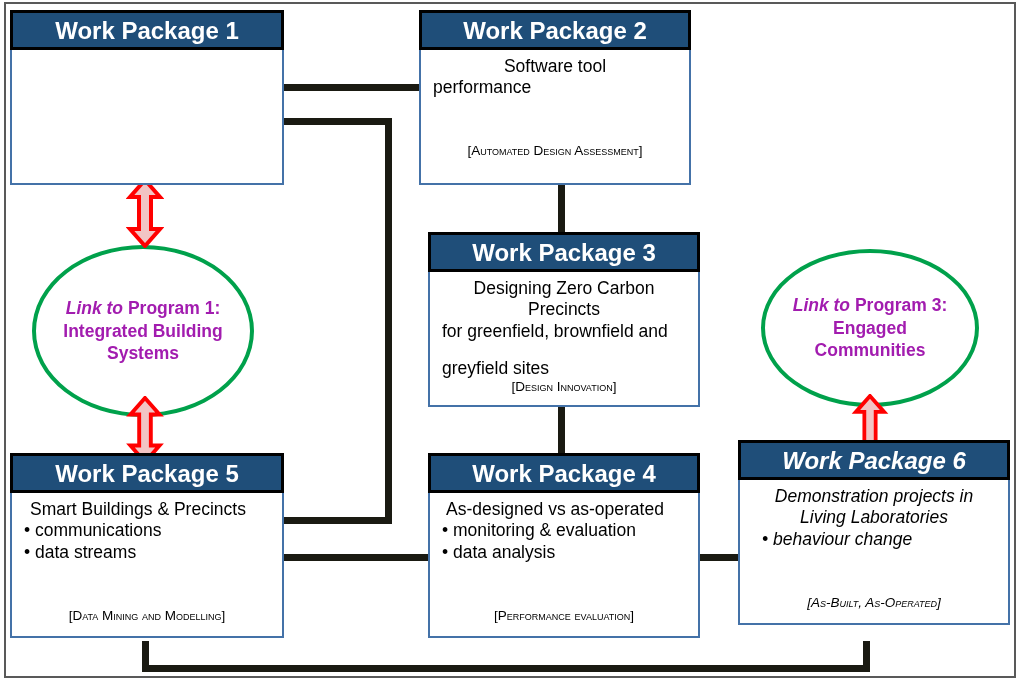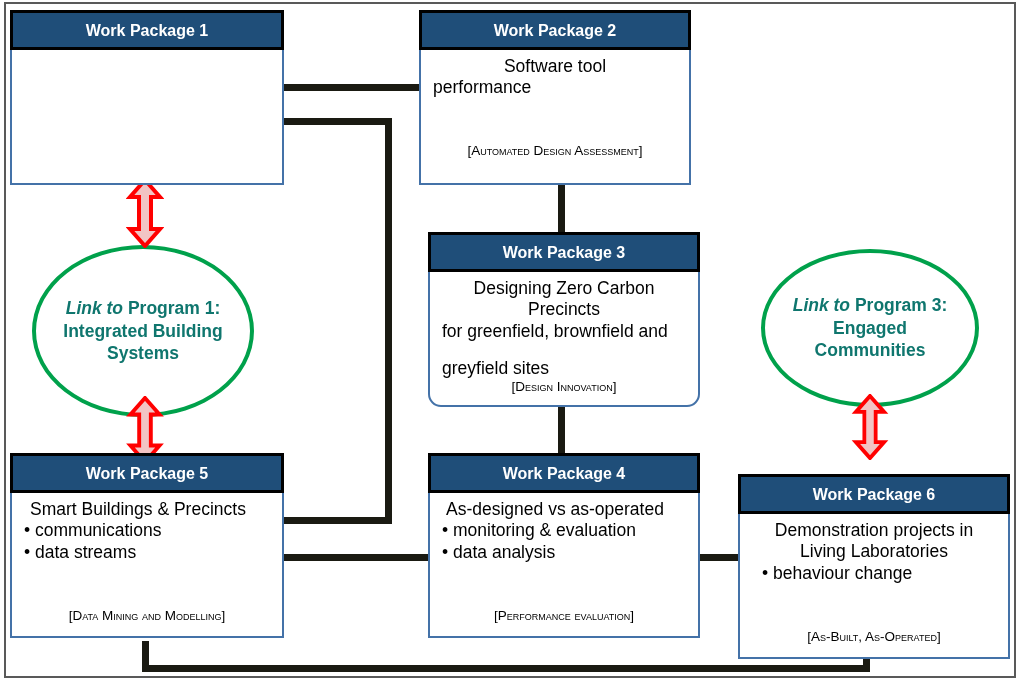--- a/index.html
+++ b/index.html
@@ -37,21 +37,21 @@
     background: #ffffff;
     display: flex;
     flex-direction: column;
   }
   .wp-header {
     background: #1f4e79;
     color: #ffffff;
     border: 3px solid #000000;
     box-sizing: border-box;
     font-weight: bold;
-    font-size: 16px;
+    font-size: 24px;
     text-align: center;
     line-height: 36px;
     height: 40px;
     letter-spacing: 0px;
     flex: 0 0 auto;
     margin: -2px -2px 0 -2px;
   }
   .wp-body {
     position: relative;
     flex: 1 1 auto;
@@ -107,21 +107,21 @@
     border-radius: 50%;
     background: transparent;
     display: flex;
     align-items: center;
     justify-content: center;
   }
   .ellipse-label {
     text-align: center;
     font-size: 17.5px;
     font-weight: bold;
-    color: #0f766e;
+    color: #a21caf;
     line-height: 1.28;
     padding: 0 14px;
   }
   .ellipse-label .lt {
     font-style: italic;
   }
 
   
   .dblarrow { position: absolute; }
 </style>
@@ -184,21 +184,21 @@
 
   <div class="wp-box" style="left:419px; top:10px; width:272px; height:175px;">
     <div class="wp-header">Work Package 2</div>
     <div class="wp-body">
       <div class="wp-center">Software tool</div>
       <div class="wp-left" style="padding-left:4px;">performance</div>
       <div class="wp-tag" style="bottom:24px;">[Automated Design Assessment]</div>
     </div>
   </div>
 
-  <div class="wp-box" style="left:428px; top:232px; width:272px; height:175px;border-radius:13px;">
+  <div class="wp-box" style="left:428px; top:232px; width:272px; height:175px;">
     <div class="wp-header">Work Package 3</div>
     <div class="wp-body">
       <div class="wp-center wp-title-line">Designing Zero Carbon
 Precincts</div>
       <div class="wp-left" style="padding-left:4px;">for greenfield, brownfield and</div>
       <div class="wp-left" style="padding-left:4px;margin-top:16px;">greyfield sites</div>
       <div class="wp-tag" style="bottom:10px;">[Design Innovation]</div>
     </div>
   </div>
 
@@ -219,21 +219,21 @@
     <div class="wp-body">
       <div class="wp-left" style="padding-left:10px;">Smart Buildings &amp; Precincts</div>
       <ul class="bullets" style="padding-left:4px;">
         <li>communications</li>
         <li>data streams</li>
       </ul>
       <div class="wp-tag" style="bottom:12px;">[Data Mining and Modelling]</div>
     </div>
   </div>
 
-  <div class="wp-box" style="left:738px; top:474px; width:272px; height:185px;">
+  <div class="wp-box" style="left:738px; top:440px; width:272px; height:185px;font-style:italic;">
     <div class="wp-header">Work Package 6</div>
     <div class="wp-body">
       <div class="wp-center wp-title-line">Demonstration projects in
 Living Laboratories</div>
       <ul class="bullets" style="padding-left:14px;">
         <li>behaviour change</li>
       </ul>
       <div class="wp-tag" style="bottom:12px;">[As-Built, As-Operated]</div>
     </div>
   </div>

